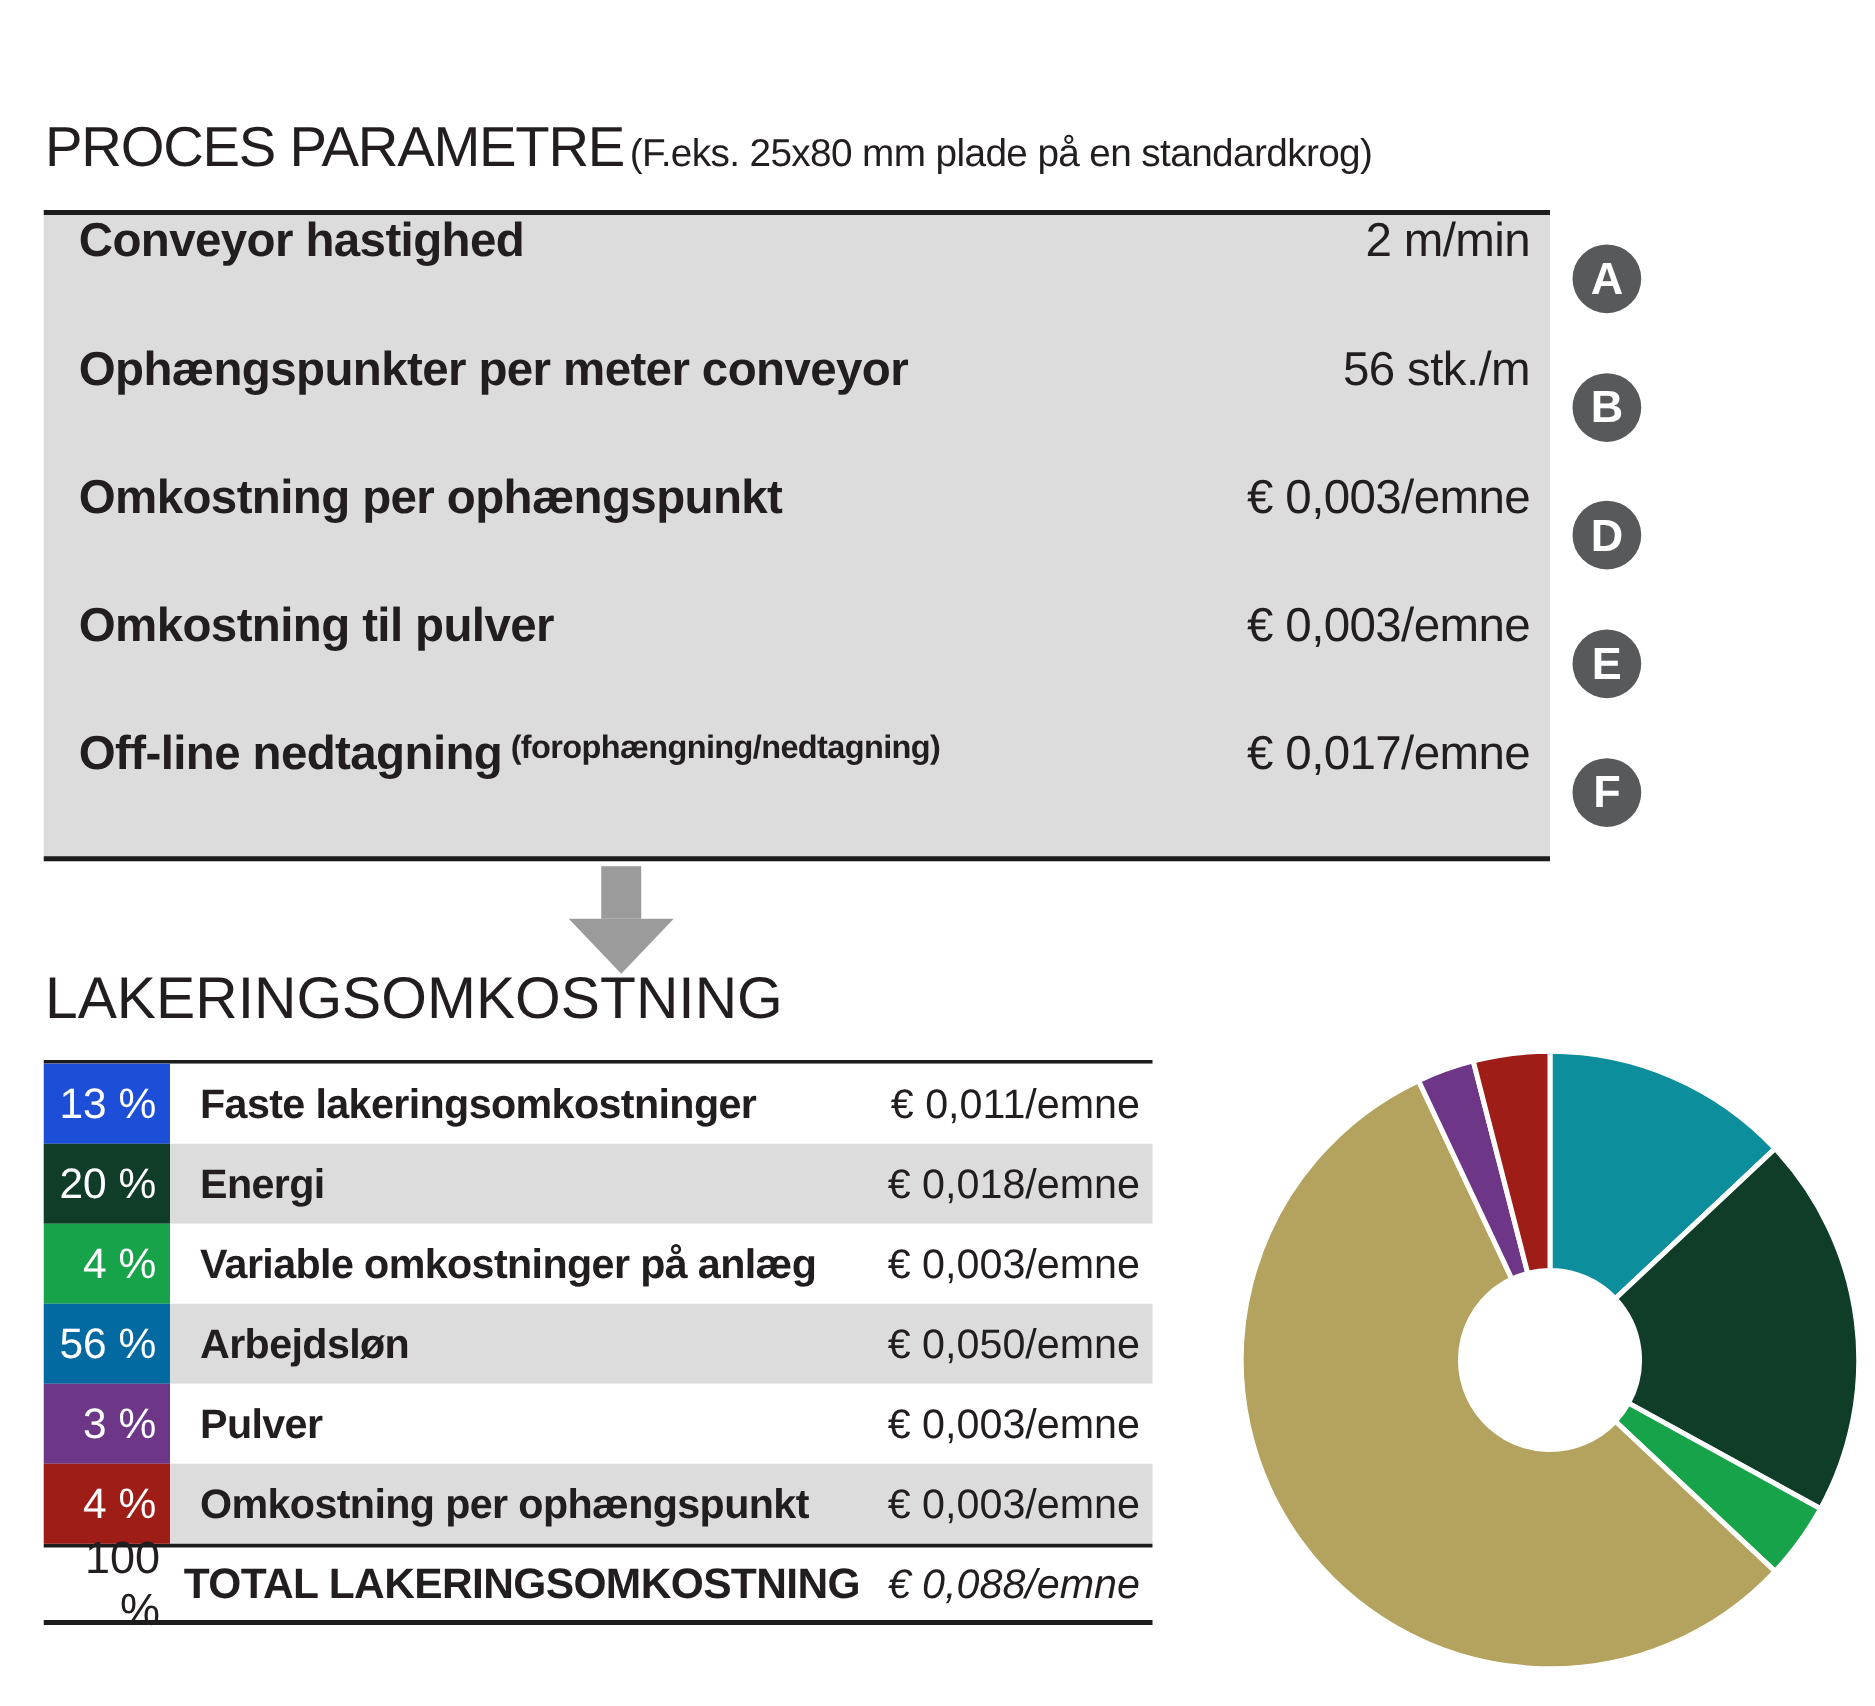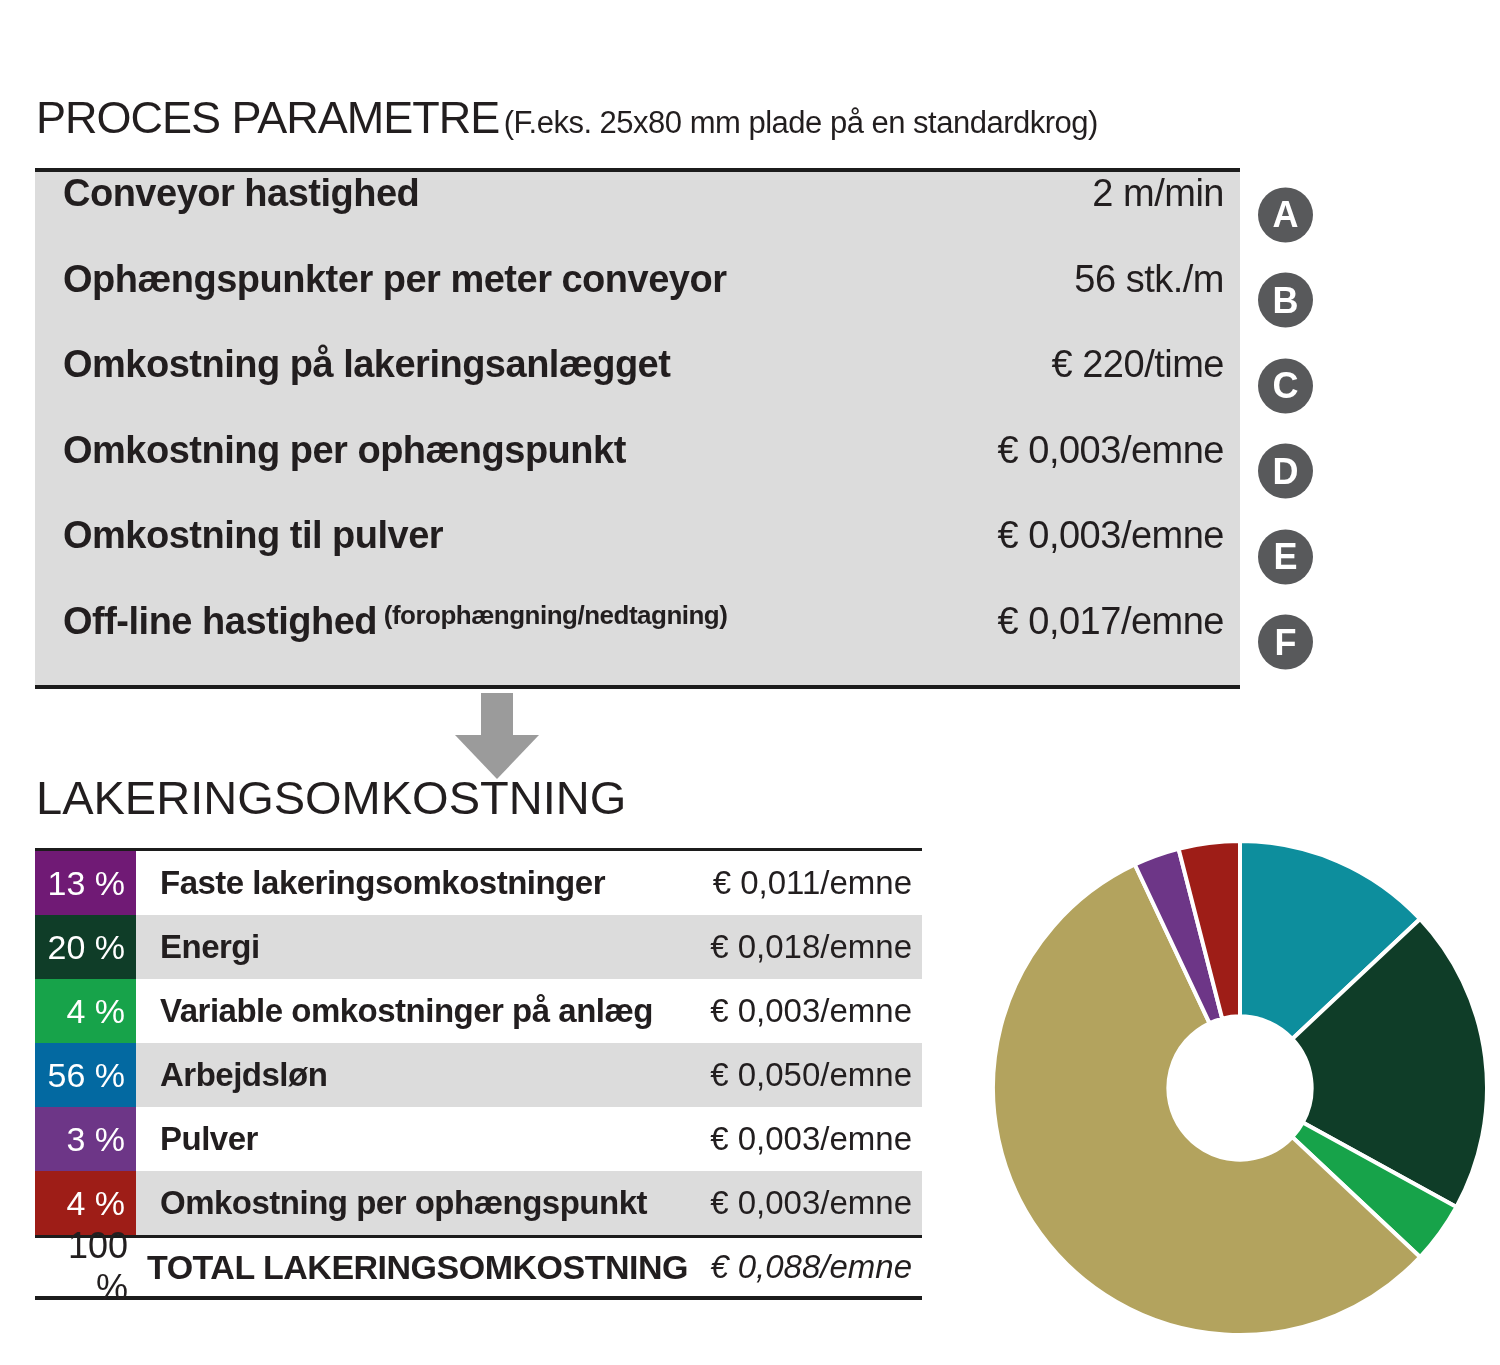--- a/index.html
+++ b/index.html
@@ -75,52 +75,47 @@
         <span class="lbl">Conveyor hastighed</span>
         <span class="val">2 m/min</span>
         <span class="badge" style="background: rgb(88, 89, 91);">A</span>
       </div>
       <div class="prow">
         <span class="lbl">Ophængspunkter per meter conveyor</span>
         <span class="val">56 stk./m</span>
         <span class="badge" style="background: rgb(88, 89, 91);">B</span>
       </div>
       <div class="prow">
-        <span class="lbl">Omkostning på lakeringsanlægget</span>
-        <span class="val">€ 220/time</span>
-        <span class="badge" style="background: rgb(88, 89, 91);">C</span>
-      </div>
-      <div class="prow">
         <span class="lbl">Omkostning per ophængspunkt</span>
         <span class="val">€ 0,003/emne</span>
         <span class="badge" style="background: rgb(88, 89, 91);">D</span>
       </div>
       <div class="prow">
         <span class="lbl">Omkostning til pulver</span>
         <span class="val">€ 0,003/emne</span>
         <span class="badge" style="background: rgb(88, 89, 91);">E</span>
       </div>
       <div class="prow">
-        <span class="lbl">Off-line hastighed</span>
+        <span class="lbl">Off-line nedtagning</span>
         <span class="note">&nbsp;(forophængning/nedtagning)</span>
         <span class="val">€ 0,017/emne</span>
         <span class="badge" style="background: rgb(88, 89, 91);">F</span>
       </div>
     </div>
 
   <div class="arrow">
     <div class="stem"></div>
     <div class="head"></div>
   </div>
 
   <div class="ctitle">LAKERINGSOMKOSTNING</div>
 
   <div class="ctable" id="ctable">
       <div class="crow" style="background: rgb(255, 255, 255);">
-        <span class="chip" style="background: #701a75;">13 %</span>
+        <span class="chip" style="background: #1d4ed8;">13 %</span>
         <span class="clbl">Faste lakeringsomkostninger</span>
         <span class="cval">€ 0,011/emne</span>
       </div>
       <div class="crow" style="background: rgb(220, 220, 220);">
         <span class="chip" style="background: rgb(15, 61, 40);">20 %</span>
         <span class="clbl">Energi</span>
         <span class="cval">€ 0,018/emne</span>
       </div>
       <div class="crow" style="background: rgb(255, 255, 255);">
         <span class="chip" style="background: rgb(23, 163, 74);">4 %</span>

